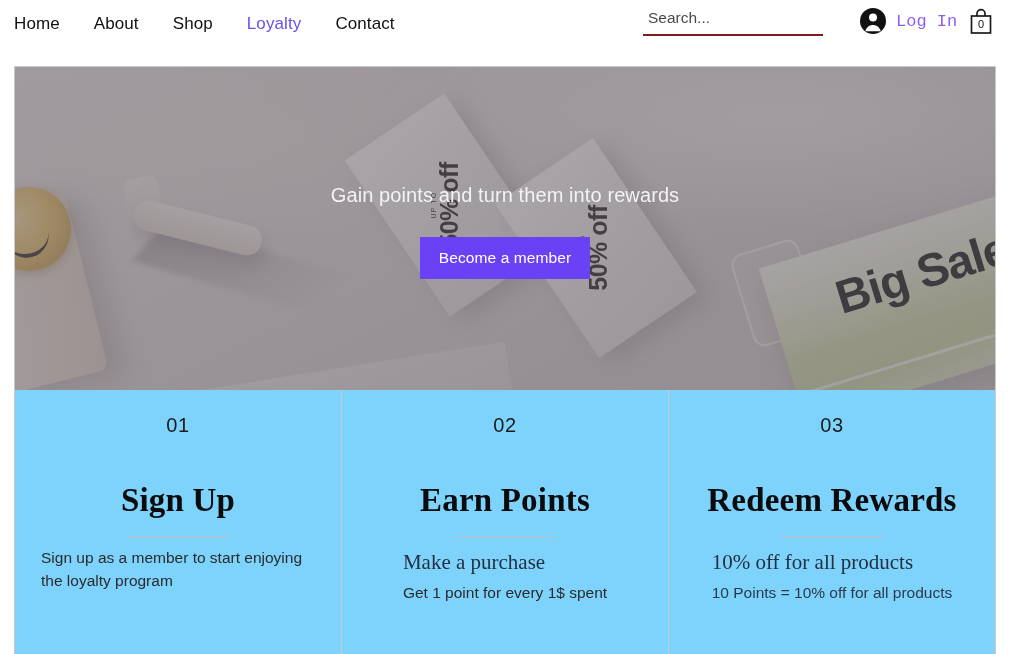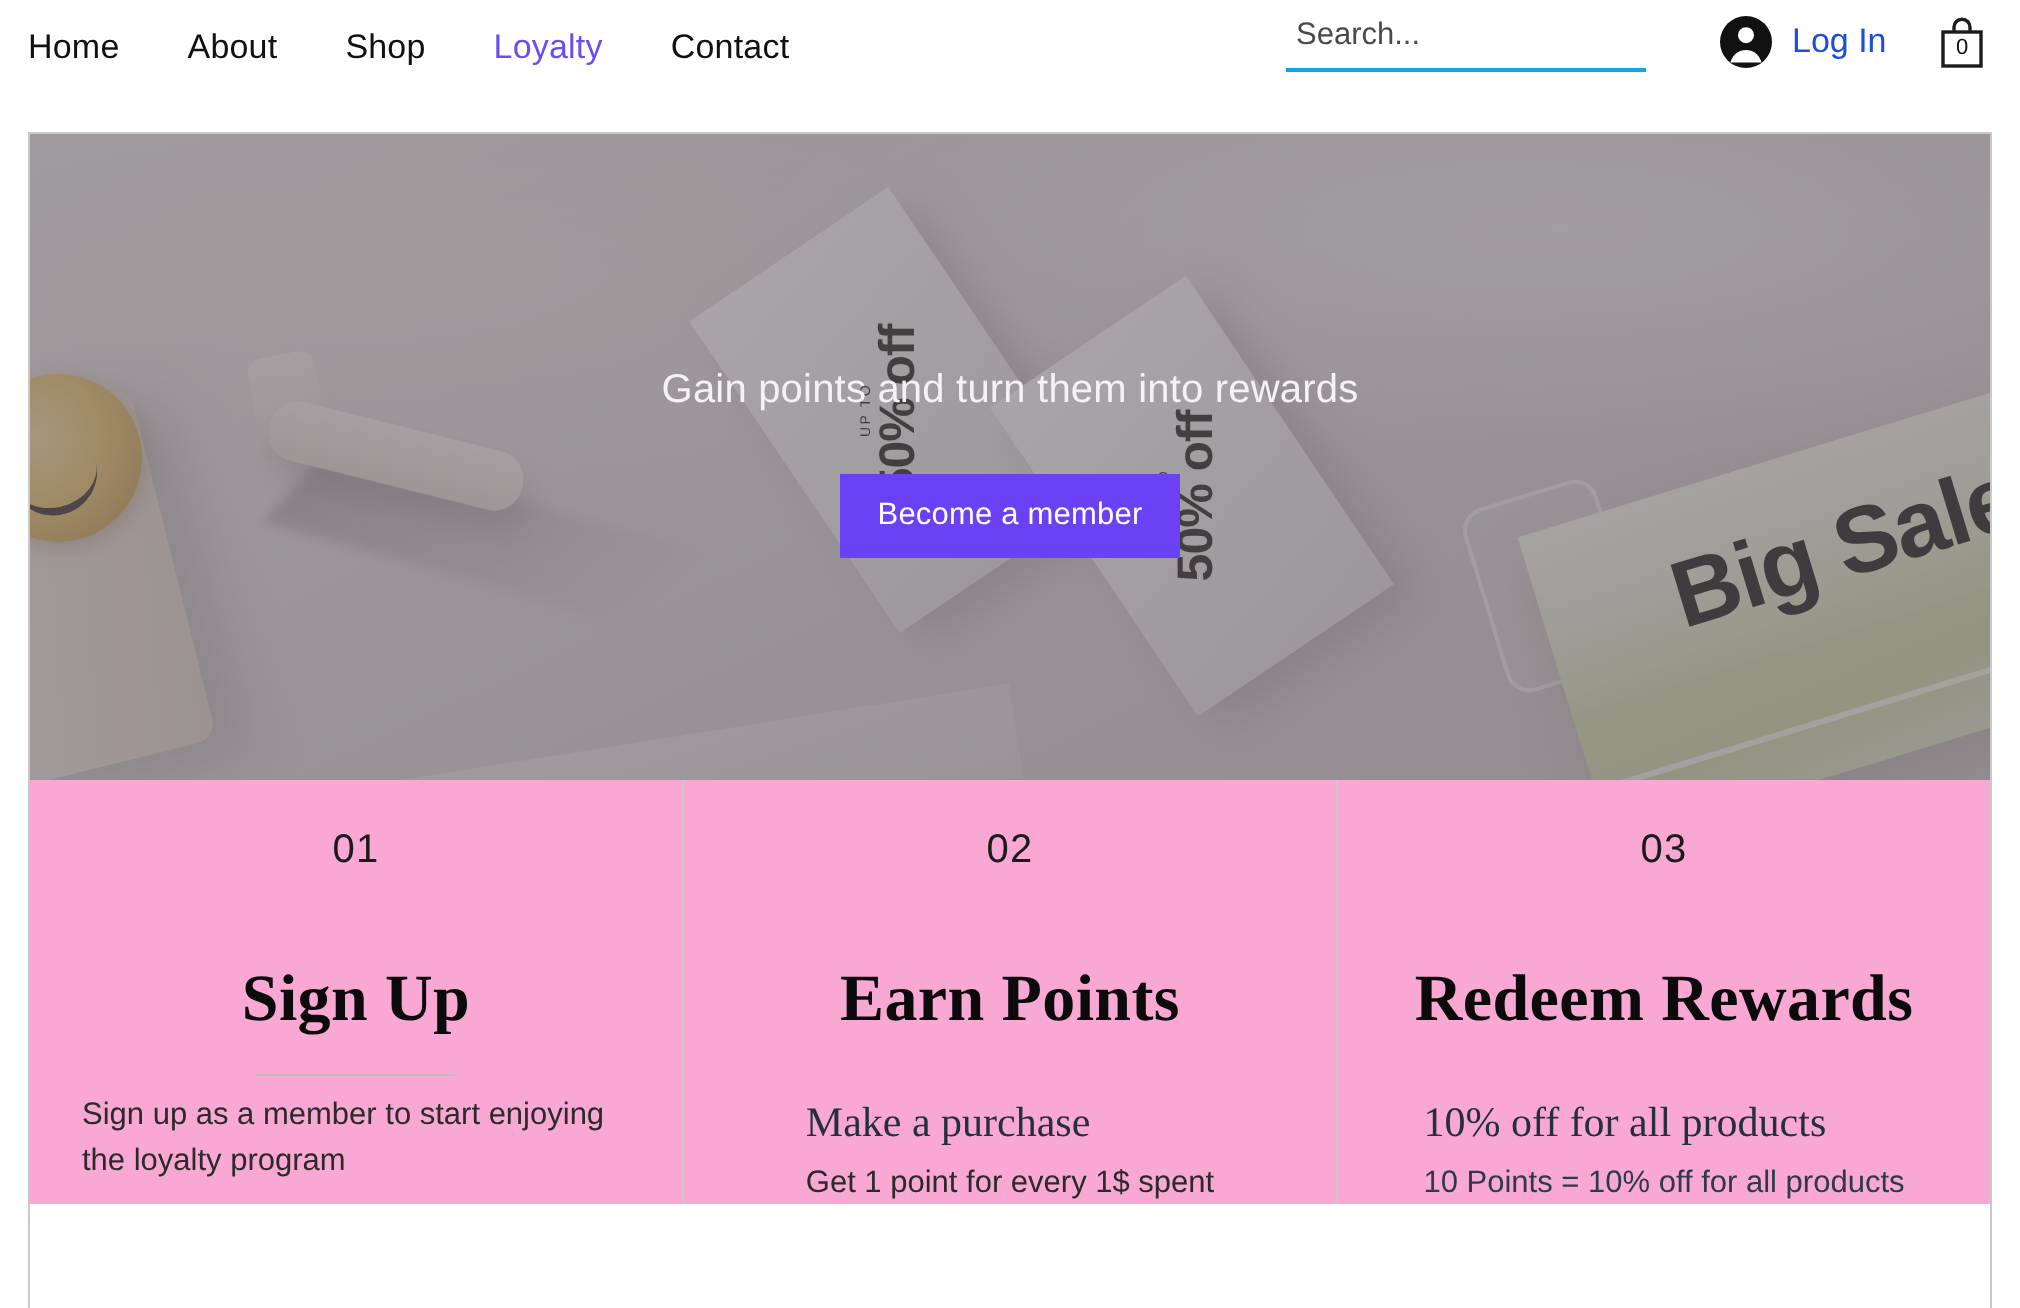--- a/index.html
+++ b/index.html
@@ -22,37 +22,37 @@
   }
   .nav-link {
     font-size: 17px; color: #111111; letter-spacing: .1px;
     text-decoration: none; white-space: nowrap; cursor: pointer;
   }
   .nav-link.active { color: #6b4ef0; }
 
   .search-box {
     position: absolute; left: 643px; top: 6px;
     width: 180px; height: 30px;
-    border-bottom: 2px solid #0ea5e9;
+    border-bottom: 2px solid #7f1d1d;
     display: flex; align-items: center;
   }
   .search-input {
     flex: 1; border: 0; outline: 0; background: transparent;
     font-family: "Liberation Sans", sans-serif;
     font-size: 15.5px; color: #3c3c3c; padding: 0 2px 4px 5px;
   }
   .search-input::placeholder { color: #4a4a4a; }
   .search-icon { width: 22px; height: 22px; margin: 0 4px 3px 0; cursor: pointer; }
 
   .account {
     position: absolute; left: 860px; top: 8px;
     display: flex; align-items: center; gap: 10px; cursor: pointer;
   }
   .avatar-icon { width: 26px; height: 26px; display: block; }
-  .login-label { font-size: 17px; color: #1d4ed8; white-space: nowrap; }
+  .login-label { font-size: 17px; color: #8b5cf6; white-space: nowrap; font-family: Liberation Mono, monospace; }
 
   .cart {
     position: absolute; left: 966px; top: 7px;
     width: 30px; height: 32px; cursor: pointer;
   }
   .cart svg { display: block; }
   .cart-count {
     position: absolute; left: 0; top: 11px; width: 30px;
     text-align: center; font-size: 11px; color: #111111;
     font-family: "Liberation Sans", sans-serif;
@@ -179,21 +179,21 @@
     font-family: "Liberation Sans", sans-serif; letter-spacing: .1px;
   }
   .hero-btn {
     margin-top: 30px; width: 170px; height: 42px;
     background: #6b41f5; border: none; color: #ffffff;
     font-family: "Liberation Sans", sans-serif; font-size: 15.5px;
     cursor: pointer; letter-spacing: .1px;
   }
 
   
-  .steps { display: flex; width: 980px; height: 212px; background: #f9a8d4; }
+  .steps { display: flex; width: 980px; height: 264px; background: #7dd3fc; }
   .step {
     flex: 1; position: relative; padding: 24px 26px 0;
     display: flex; flex-direction: column; align-items: center;
   }
   .step + .step { border-left: 1px solid #c9c9c9; }
   .step-num {
     font-size: 20px; color: #1b1b1b; letter-spacing: .6px;
     font-family: "Liberation Sans", sans-serif;
   }
   .step-title {

